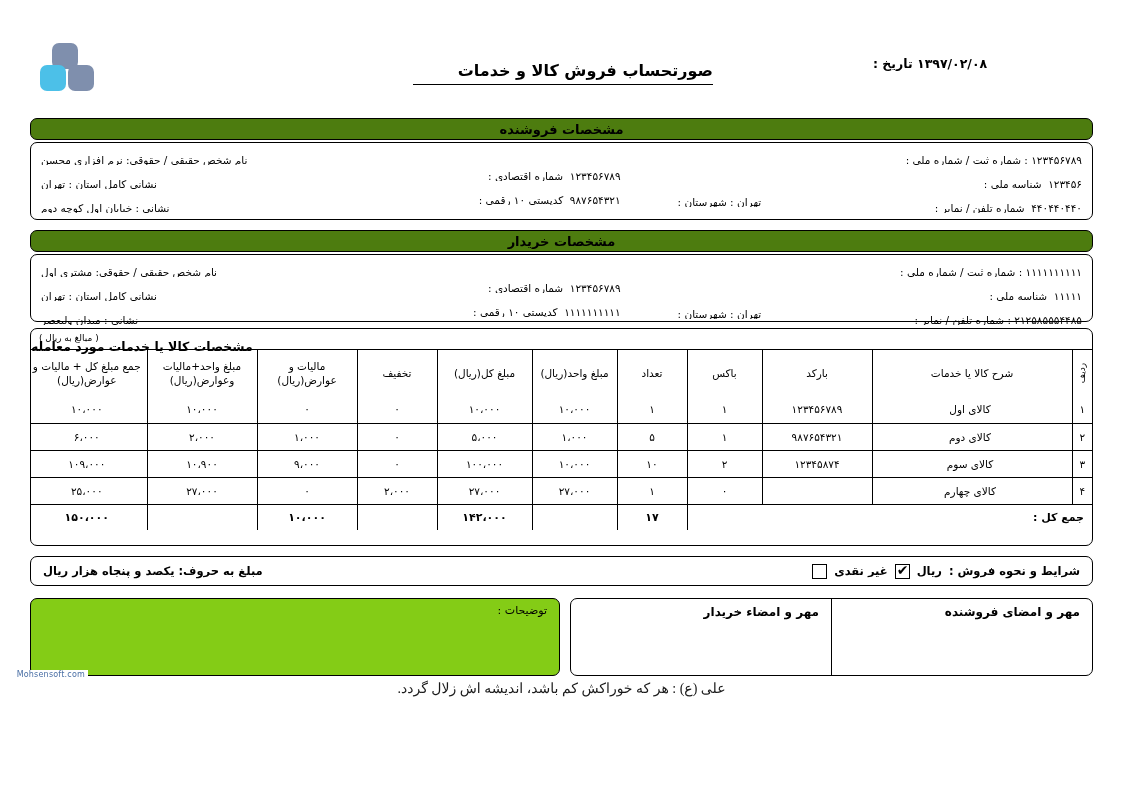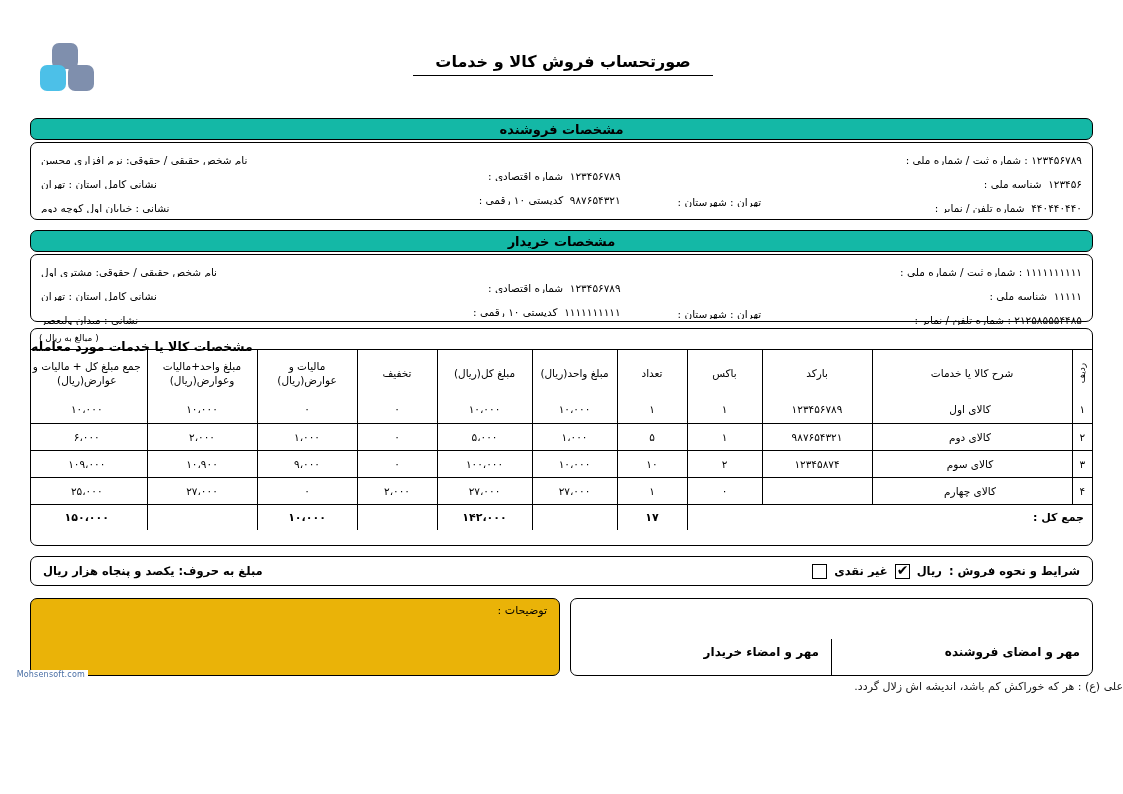--- a/index.html
+++ b/index.html
@@ -61,23 +61,22 @@
     position: absolute;
     border-radius: 7px;
   }
   .lg-a { width: 26px; height: 26px; top: 0px;  left: 14px; background: #7f8fad; }
   .lg-b { width: 26px; height: 26px; top: 22px; left: 30px; background: #7f8fad; }
   .lg-c { width: 26px; height: 26px; top: 22px; left: 2px;  background: #4cc0e8; }
 
   .doc-title {
     position: absolute;
     right: 380px;
-    top: 22px;
+    top: 31px;
     width: 300px;
-    text-align: center;
     font-size: 16px;
     font-weight: bold;
     border-bottom: 1.5px solid #000;
     padding-bottom: 4px;
   }
   .meta {
     position: absolute;
     right: 0;
     top: 18px;
     width: 220px;
@@ -94,21 +93,21 @@
     border: 1.2px solid #000;
     border-radius: 7px;
     box-sizing: border-box;
     background: #fff;
   }
   .panel-title {
     position: absolute;
     border: 1.2px solid #000;
     border-radius: 7px;
     box-sizing: border-box;
-    background: #14b8a6;
+    background: #4d7c0f;
     display: flex;
     align-items: center;
     justify-content: center;
     font-size: 13px;
     font-weight: bold;
   }
 
   .party-grid {
     position: absolute;
     top: 0; right: 0; left: 0; bottom: 0;
@@ -266,41 +265,41 @@
     height: 100%;
     box-sizing: border-box;
   }
   .sig-cell {
     flex: 1;
     box-sizing: border-box;
     padding: 6px 12px 0 12px;
     font-size: 12px;
     font-weight: bold;
     text-align: right;
-    margin-top: 40px;
   }
   .sig-cell.with-divider { border-left: 1.2px solid #000; }
 
   .notes-box {
     position: absolute;
     border: 1.2px solid #000;
     border-radius: 7px;
     box-sizing: border-box;
-    background: #eab308;
+    background: #84cc16;
     padding: 5px 12px 0 12px;
     font-size: 11px;
     text-align: right;
   }
 
   .footer-quote {
     position: absolute;
     left: 0; right: 0;
-    text-align: right;
-    font-size: 11px;
+    text-align: center;
+    font-size: 14px;
     color: #1a1a1a;
+    font-family: Liberation Serif, serif;
   }
   .watermark {
     position: absolute;
     font-size: 8px;
     color: #4a6fa5;
     letter-spacing: 0.2px;
     background: #fff;
     padding: 0 3px;
   }
 </style>
@@ -315,20 +314,24 @@
       <div class="logo-mark">
         <div class="lg-sq lg-a"></div>
         <div class="lg-sq lg-b"></div>
         <div class="lg-sq lg-c"></div>
       </div>
     </div>
 
     <div class="doc-title">صورتحساب فروش کالا و خدمات</div>
 
     <div class="meta">
+      <div>
+        <span>۱۳۹۷/۰۲/۰۸</span>
+        <span>تاریخ :</span>
+      </div>
     </div>
   </div>
 
   <div class="panel-title" style="top:118px; right:30px; left:30px; height:22px;">مشخصات فروشنده</div>
   <div class="panel" style="top:142px; right:30px; left:30px; height:78px;">
     <div class="party-grid">
       <div class="party-row">
         <div class="pc pc-1"><span>۱۲۳۴۵۶۷۸۹</span>&nbsp;:&nbsp;<span>شماره ثبت / شماره ملی :</span></div>
         <div class="pc pc-2"></div>
         <div class="pc pc-3"><span>۱۲۳۴۵۶۷۸۹</span>&nbsp;&nbsp;<span>شماره اقتصادی :</span></div>

